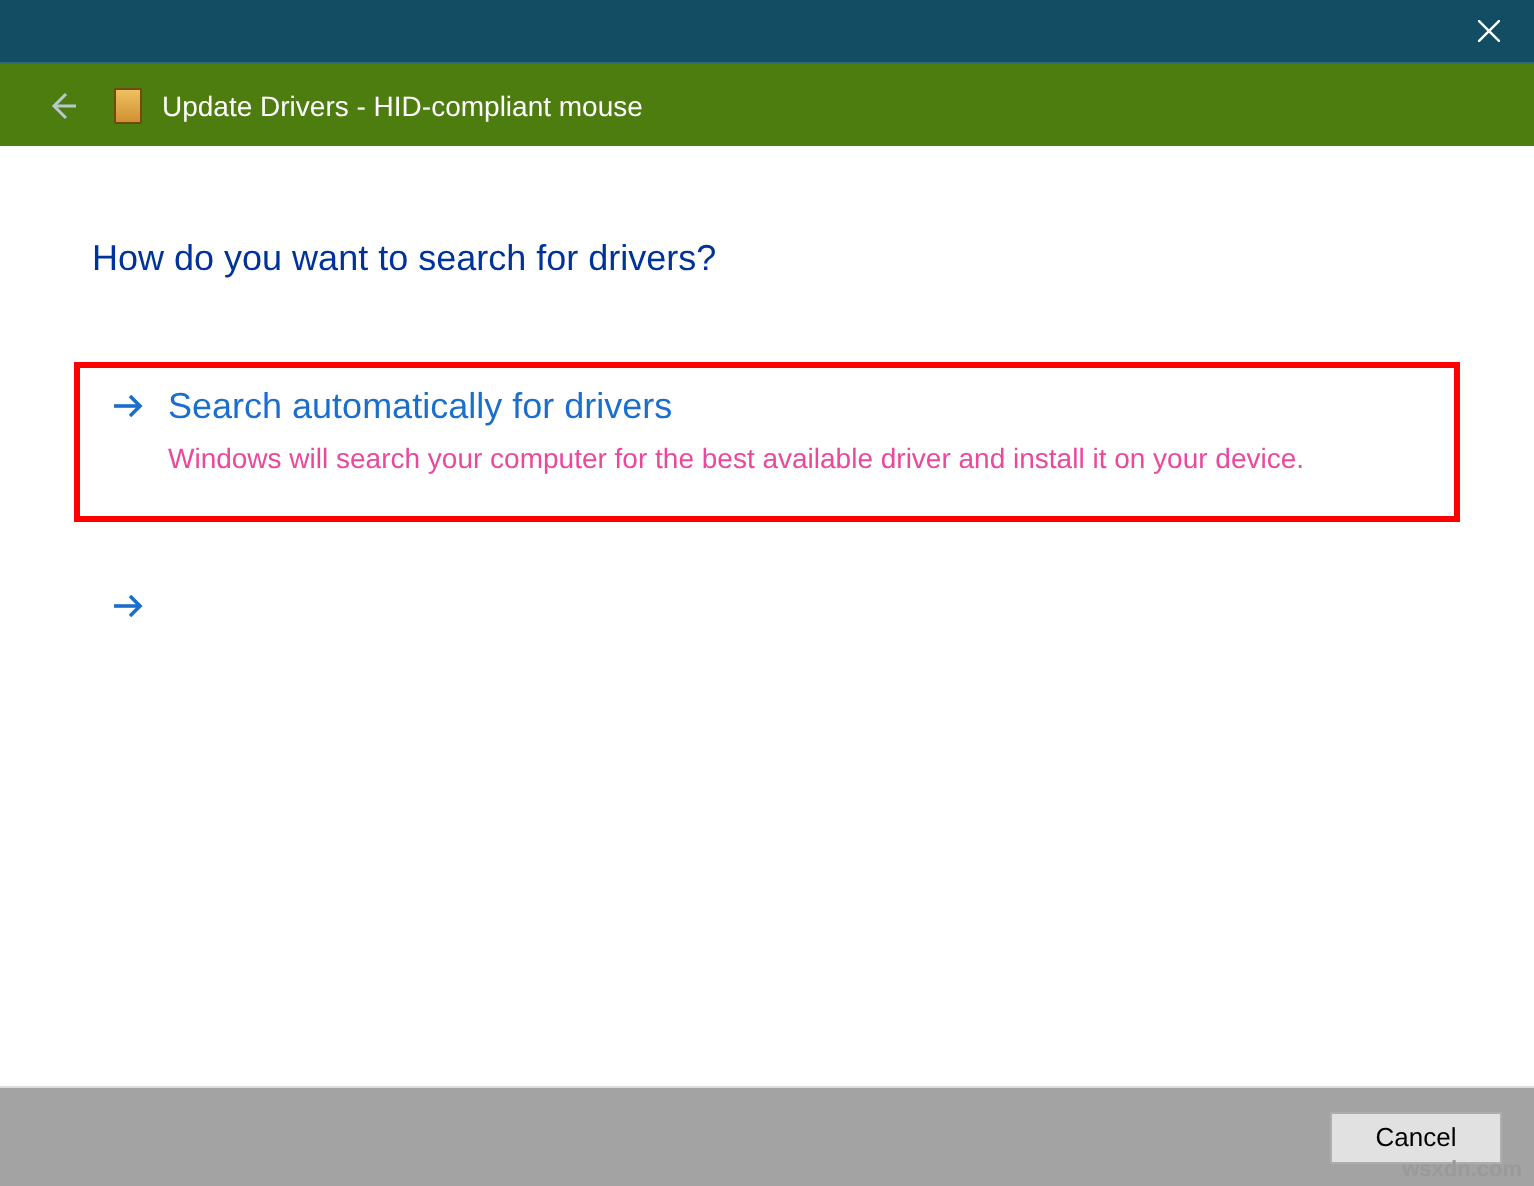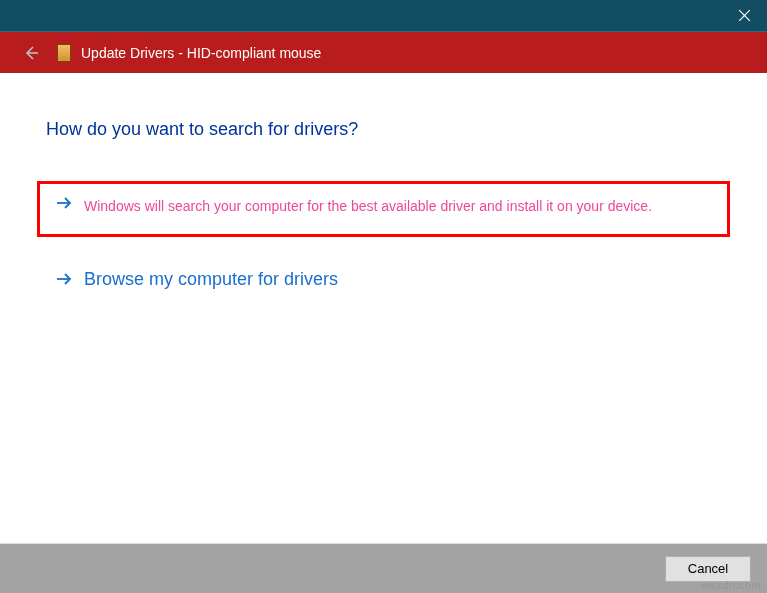--- a/index.html
+++ b/index.html
@@ -32,21 +32,21 @@
       cursor: default;
     }
     .titlebar .close svg {
       width: 11px;
       height: 11px;
       stroke: #ffffff;
       stroke-width: 1.2;
     }
     .header {
       height: 42px;
-      background: #b91c1c;
+      background: #4d7c0f;
       border-top: 1px solid #2a6a82;
       display: flex;
       align-items: center;
       padding-left: 21px;
       gap: 16px;
     }
     .header .back {
       color: #cdd9de;
       display: flex;
       align-items: center;
@@ -196,33 +196,33 @@
   <div class="options">
 
     <div class="option highlighted">
       <span class="arrow">
         <svg viewBox="0 0 16 16">
             <line x1="1" y1="8" x2="14" y2="8"></line>
             <polyline points="9,3 14,8 9,13"></polyline>
           </svg>
       </span>
       <div class="option-body">
+        <div class="option-title">Search automatically for drivers</div>
         <div class="option-desc">Windows will search your computer for the best available driver and install it on your device.</div>
       </div>
     </div>
 
     <div class="option second">
       <span class="arrow">
         <svg viewBox="0 0 16 16">
             <line x1="1" y1="8" x2="14" y2="8"></line>
             <polyline points="9,3 14,8 9,13"></polyline>
           </svg>
       </span>
       <div class="option-body">
-        <div class="option-title">Browse my computer for drivers</div>
       </div>
     </div>
 
   </div>
 </div>
 
 <div class="footer">
   <div class="btn">Cancel</div>
 </div>
 

